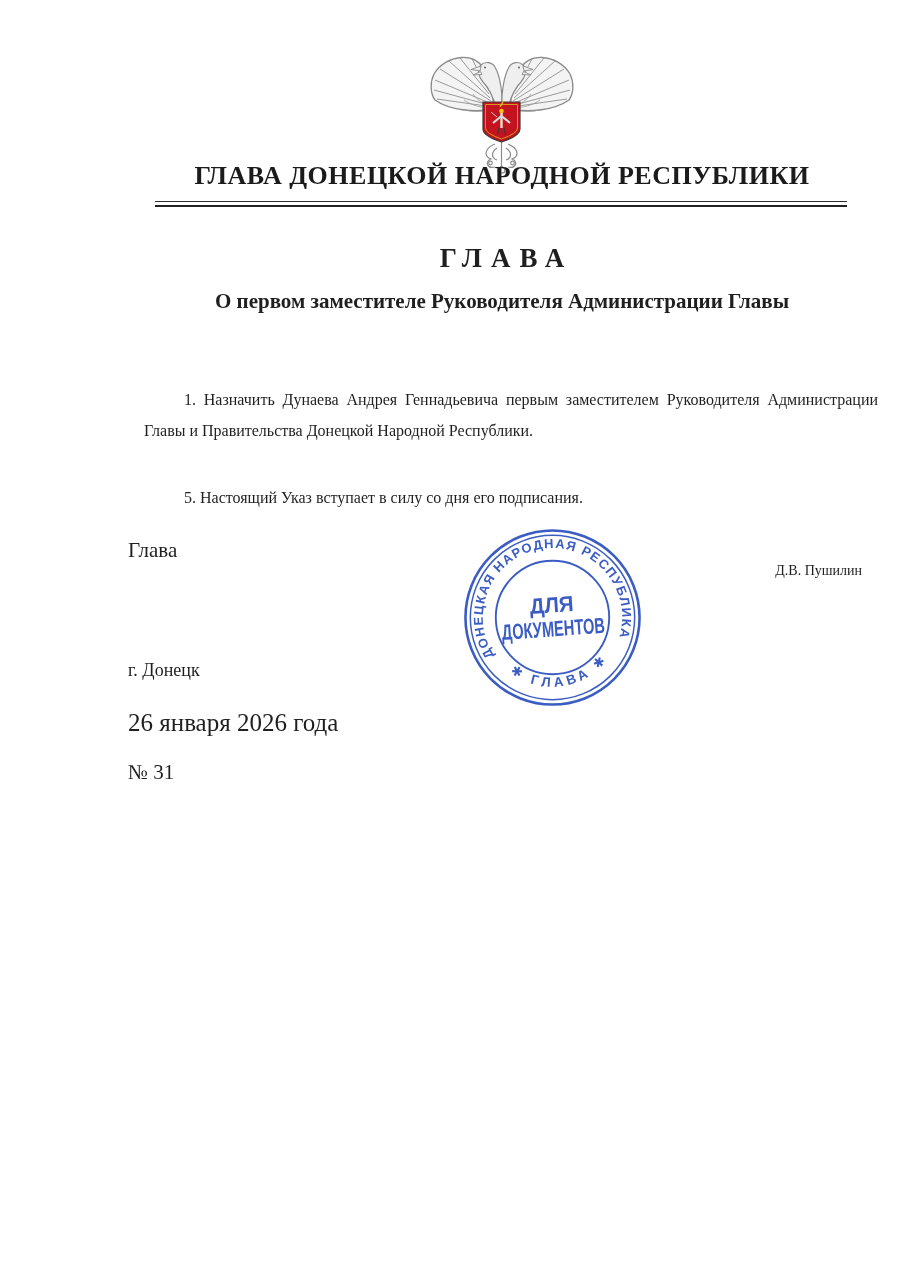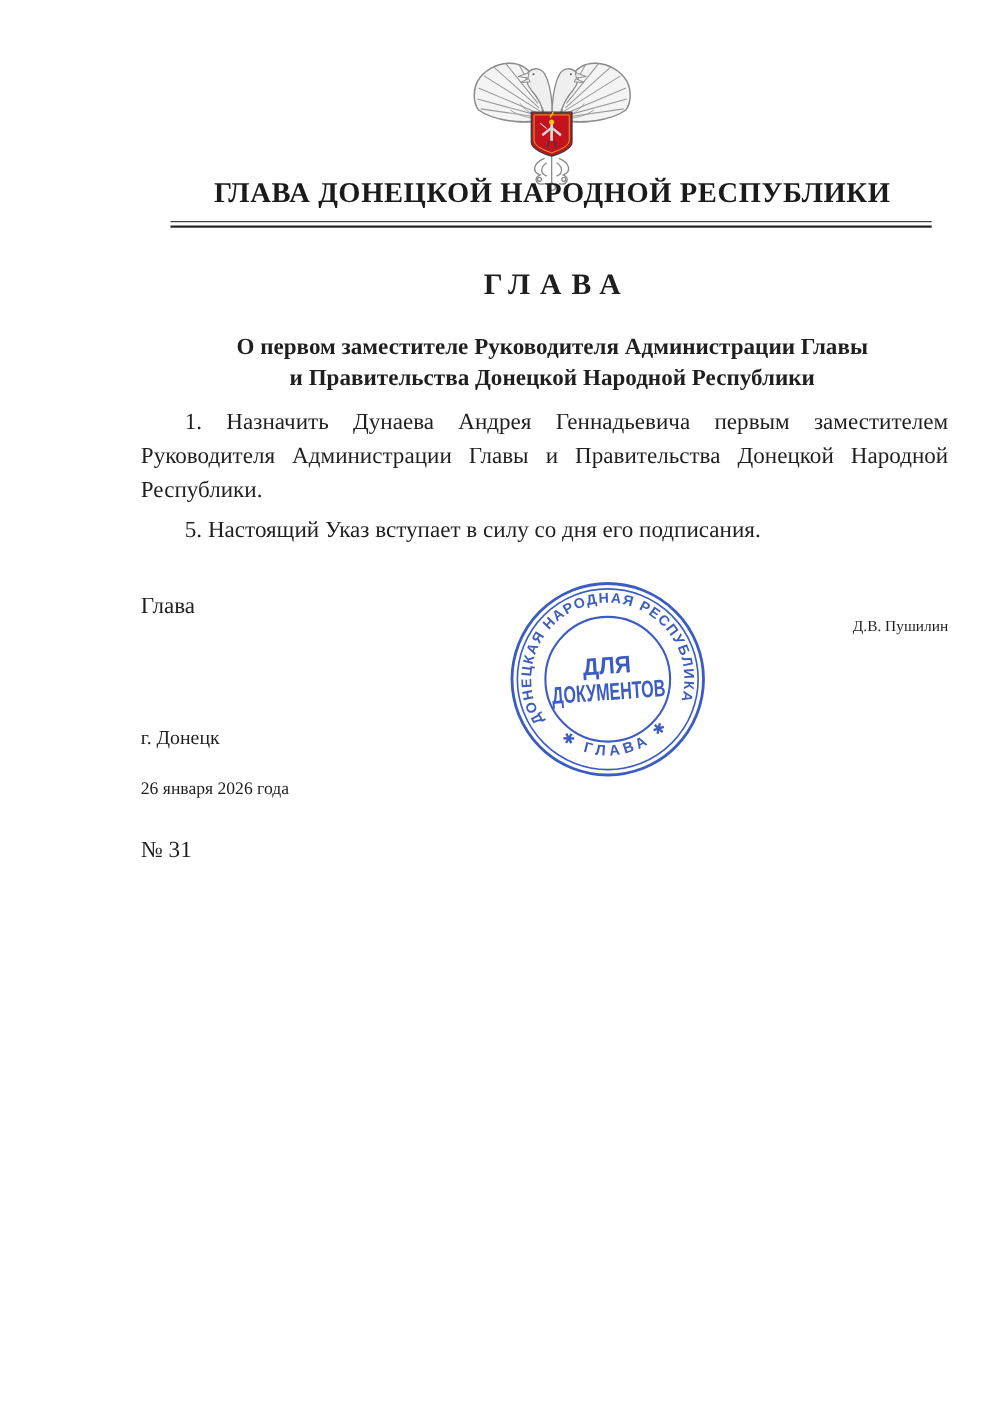--- a/index.html
+++ b/index.html
@@ -26,46 +26,46 @@
     border-top:1.8px solid #2c2c2c;
     border-bottom:2.4px solid #222222;
   }
   .doctype{
     top:243px;left:102px;width:800px;
     text-align:center;
     font-weight:bold;font-size:27px;
     letter-spacing:9px;text-indent:9px;
   }
   .subject{
-    top:301px;left:102px;width:800px;
+    top:287px;left:102px;width:800px;
     text-align:center;
     font-weight:bold;font-size:21px;line-height:28px;
   }
   .bodypar{
-    margin:0;
+    margin:16px;
     left:128px;width:734px;
-    font-size:21px;line-height:31px;
+    font-size:16px;line-height:31px;
     text-indent:40px;
   }
   .p1{top:368px;text-align:justify;}
   .p2{top:466px;}
 
   .sig-post{
     top:536px;left:128px;width:302px;
     font-size:21px;line-height:29px;
   }
   .sig-name{
     top:563px;right:42px;
     font-size:14px;text-align:right;
   }
 
   .stamp{left:458px;top:523px;width:189px;height:189px;}
 
   .place{top:660px;left:128px;font-size:18px;}
-  .date{top:709px;left:128px;font-size:16px;}
+  .date{top:709px;left:128px;font-size:25px;}
   .number{top:760px;left:128px;font-size:21px;text-align:right;}
 
   .stamp-text{font-family:"Liberation Sans","DejaVu Sans",sans-serif;}
 </style>
 </head>
 <body>
 
 <div class="page">
 
   <svg class="abs emblem" viewBox="0 0 150 122" aria-hidden="true">
@@ -109,21 +109,20 @@
     </g>
   </svg>
 
   <div class="abs letterhead">ГЛАВА ДОНЕЦКОЙ НАРОДНОЙ РЕСПУБЛИКИ</div>
   <div class="abs rule"></div>
 
   <div class="abs doctype">ГЛАВА</div>
 
   <div class="abs subject">
     <div>О первом заместителе Руководителя Администрации Главы</div>
-    <div>и Правительства Донецкой Народной Республики</div>
   </div>
 
   <p class="abs bodypar p1">1. Назначить Дунаева Андрея Геннадьевича первым заместителем Руководителя Администрации Главы и Правительства Донецкой Народной Республики.</p>
   <p class="abs bodypar p2">5. Настоящий Указ вступает в силу со дня его подписания.</p>
 
   <div class="abs sig-post">
     <div>Глава</div>
   </div>
   <div class="abs sig-name">Д.В. Пушилин</div>
 

